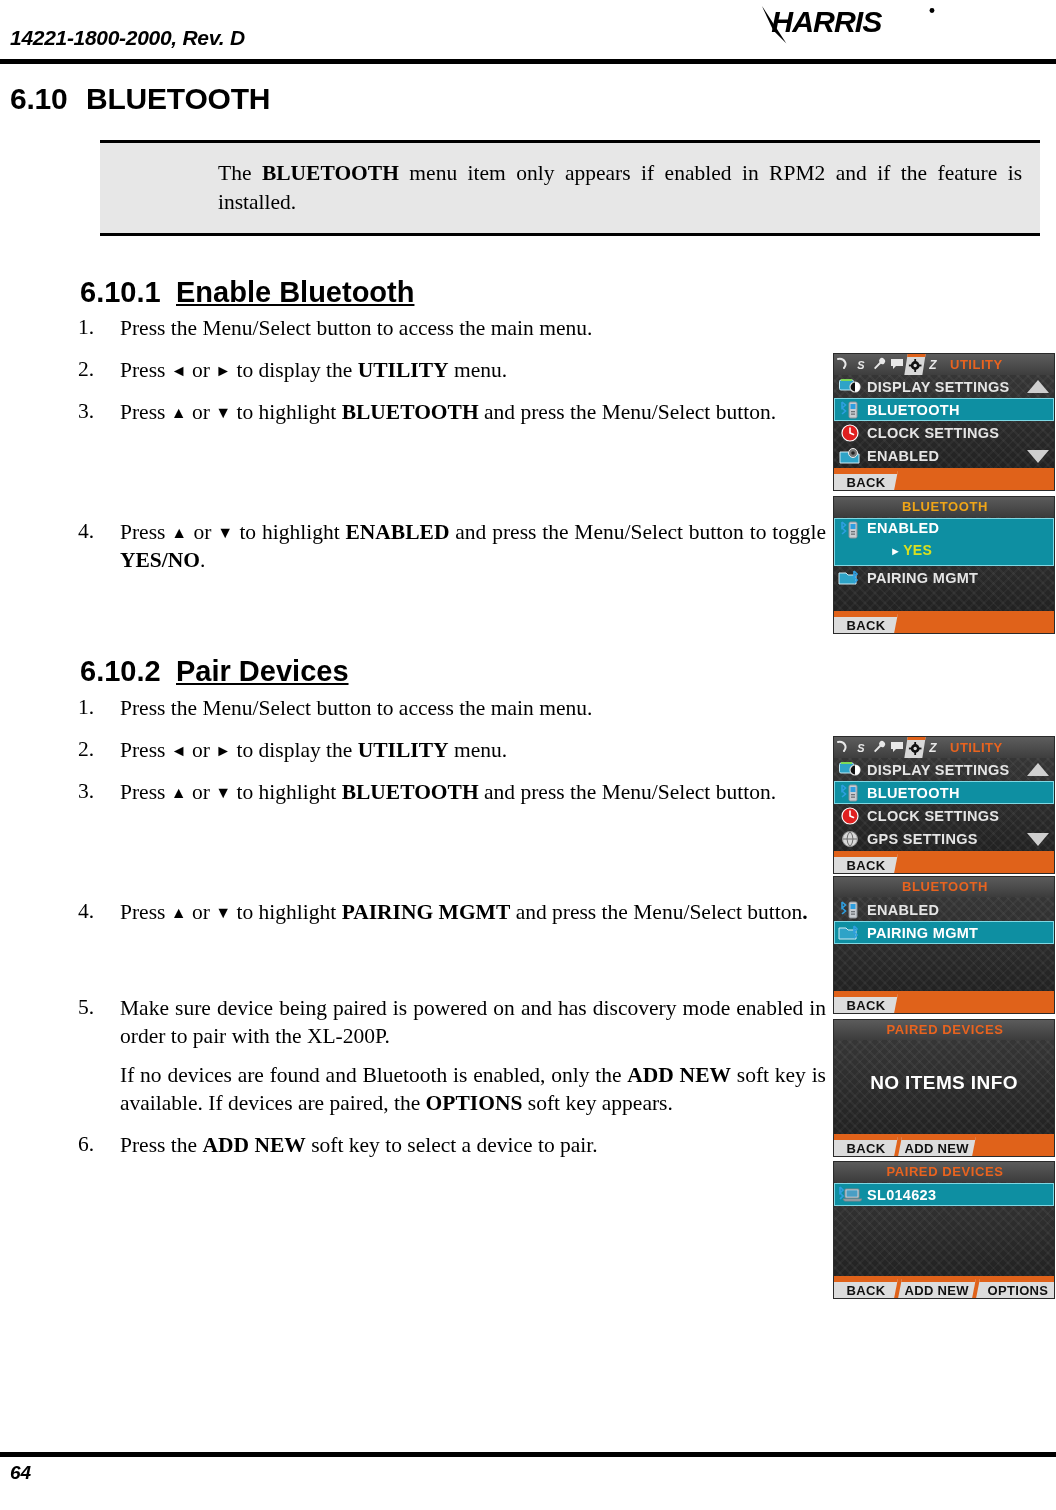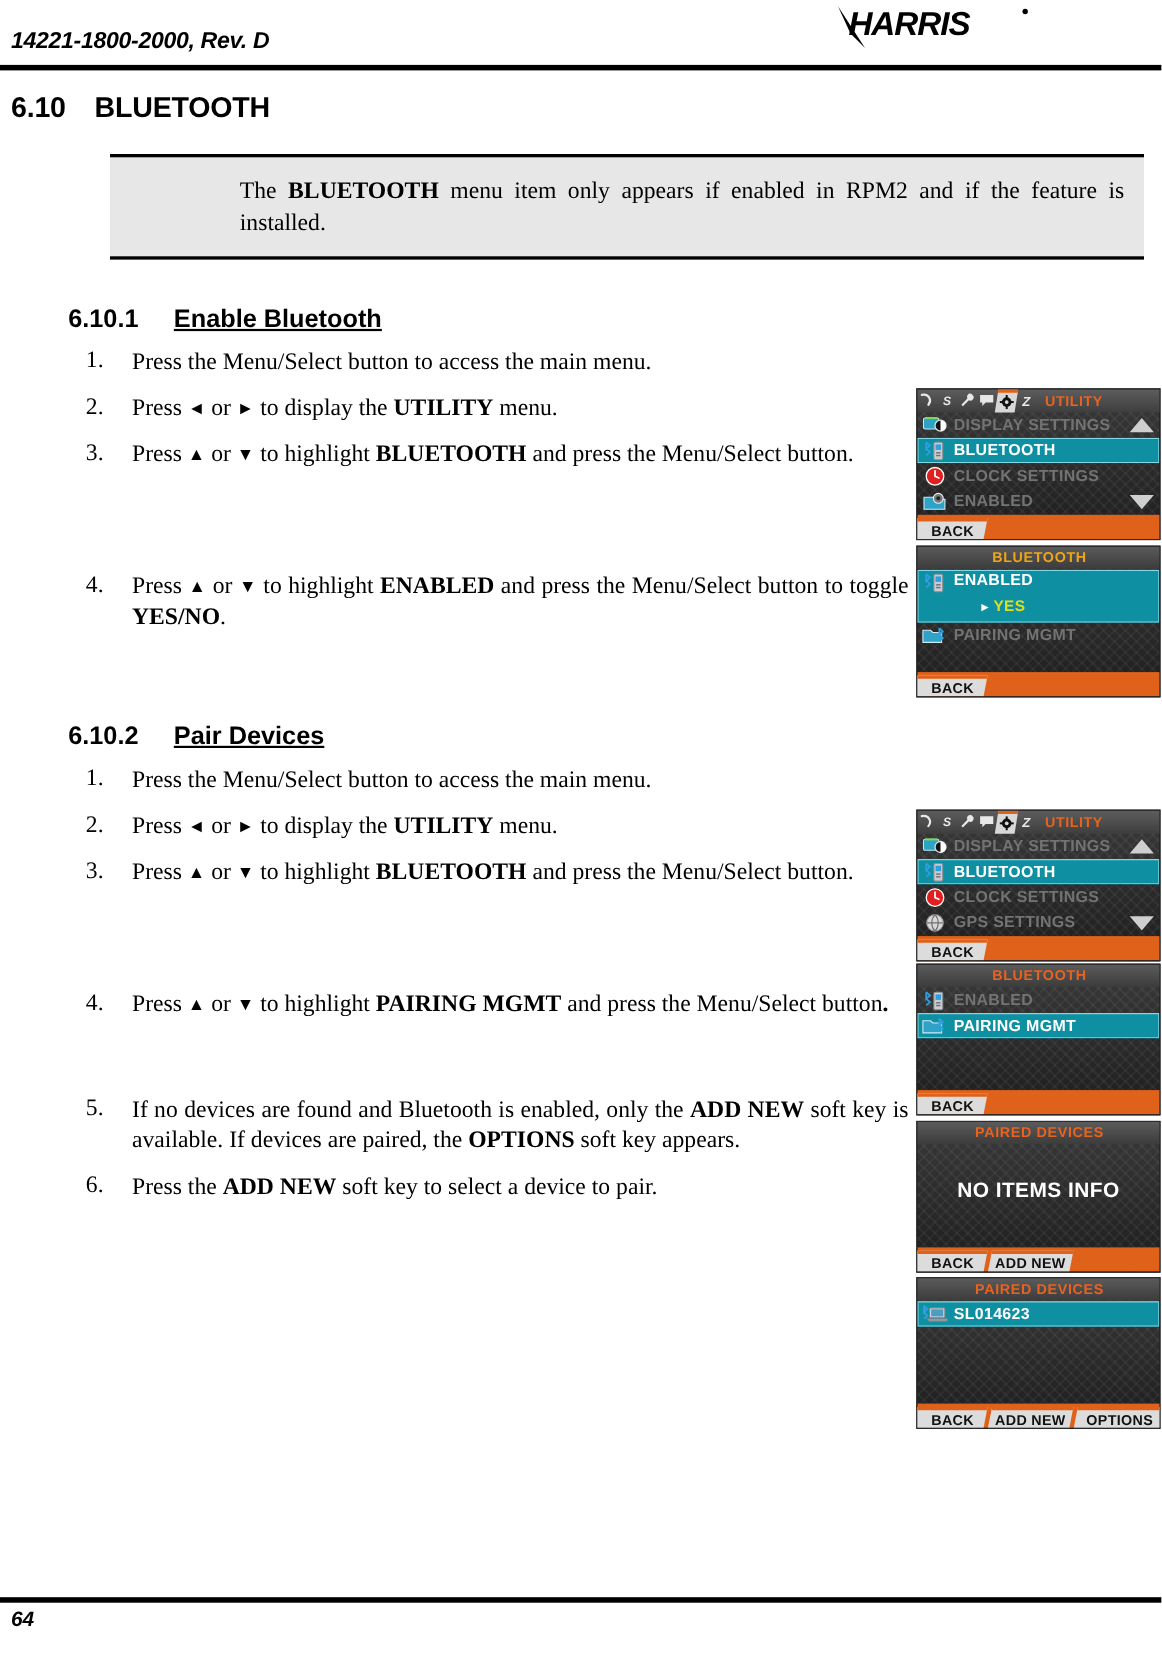--- a/index.html
+++ b/index.html
@@ -26,21 +26,21 @@
   }
   .hdr-rule {
     position: absolute; left: 0; top: 59px; width: 1056px; height: 5px;
     background: #000;
   }
 
   
   .h2 {
     position: absolute; left: 10px; top: 82px;
     font-family: "Liberation Sans", sans-serif;
-    font-weight: bold; font-size: 26px; letter-spacing: -0.2px;
+    font-weight: bold; font-size: 30px; letter-spacing: -0.2px;
   }
   .h2 .num { display: inline-block; width: 76px; }
 
   
   .note-wrap { position: absolute; left: 100px; top: 140px; width: 940px; }
   .note-box {
     position: relative;
     background: #e7e7e7;
     border-top: 3px solid #000;
     border-bottom: 3px solid #000;
@@ -76,23 +76,23 @@
     position: absolute; left: 50%; top: 26px; transform: translateX(-50%);
     width: 9px; height: 28px; background: #fff;
   }
   .note-icon .cap {
     font-family: "Liberation Sans", sans-serif;
     font-weight: bold; font-size: 15px; margin-top: 2px; letter-spacing: 0.4px;
   }
 
   
   .h3 {
-    position: absolute; left: 62px;
+    position: absolute; left: 80px;
     font-family: "Liberation Sans", sans-serif;
-    font-weight: bold; font-size: 23px;
+    font-weight: bold; font-size: 29px;
   }
   .h3 .n { display: inline-block; width: 96px; }
   .h3 .t { text-decoration: underline; }
 
   
   .steps { position: absolute; left: 78px; width: 748px; }
   .step { position: relative; padding-left: 42px; margin-bottom: 14px; }
   .step .marker {
     position: absolute; left: 0; top: 0;
     font-size: 21.5px; width: 34px;
@@ -155,21 +155,21 @@
     line-height: 20px;
   }
   .titlebar.amber span { color: #f0a517; }
 
   
   .rows { position: absolute; left: 0; top: 21px; right: 0; bottom: 0; }
   .row {
     position: relative; height: 23px;
     display: flex; align-items: center;
     padding-left: 3px;
-    color: #737373; font-weight: bold; font-size: 14.5px; letter-spacing: 0.3px;
+    color: #e5e5e5; font-weight: bold; font-size: 14.5px; letter-spacing: 0.3px;
   }
   .row.hl {
     background: #0e8fa2;
     box-shadow: inset 0 0 0 1px #7fd8e4;
     color: #ffffff;
   }
   .row.tall { height: 48px; align-items: flex-start; padding-top: 2px; }
   .row .ico {
     width: 26px; min-width: 26px; height: 19px;
     margin-right: 4px;
@@ -299,20 +299,21 @@
       <div class="step" style="margin-bottom: 92px;">
         <span class="marker">3.</span>
         <div class="body">Press <span class="arrow">▲</span> or <span class="arrow">▼</span> to highlight <b>BLUETOOTH</b> and press the Menu/Select button.</div>
       </div>
       <div class="step" style="margin-bottom: 68px;">
         <span class="marker">4.</span>
         <div class="body">Press <span class="arrow">▲</span> or <span class="arrow">▼</span> to highlight <b>PAIRING MGMT</b> and press the Menu/Select button<b>.</b></div>
       </div>
       <div class="step" style="margin-bottom: 14px;">
         <span class="marker">5.</span>
+        <div class="body">Make sure device being paired is powered on and has discovery mode enabled in order to pair with the XL-200P.</div>
         <div class="body cont">If no devices are found and Bluetooth is enabled, only the <b>ADD NEW</b> soft key is available. If devices are paired, the <b>OPTIONS</b> soft key appears.</div>
       </div>
       <div class="step" style="margin-bottom: 14px;">
         <span class="marker">6.</span>
         <div class="body nojust">Press the <b>ADD NEW</b> soft key to select a device to pair.</div>
       </div>
     </div>
 
   <div id="shots">
       <div class="shot" style="top: 353px; left: 833px;">

